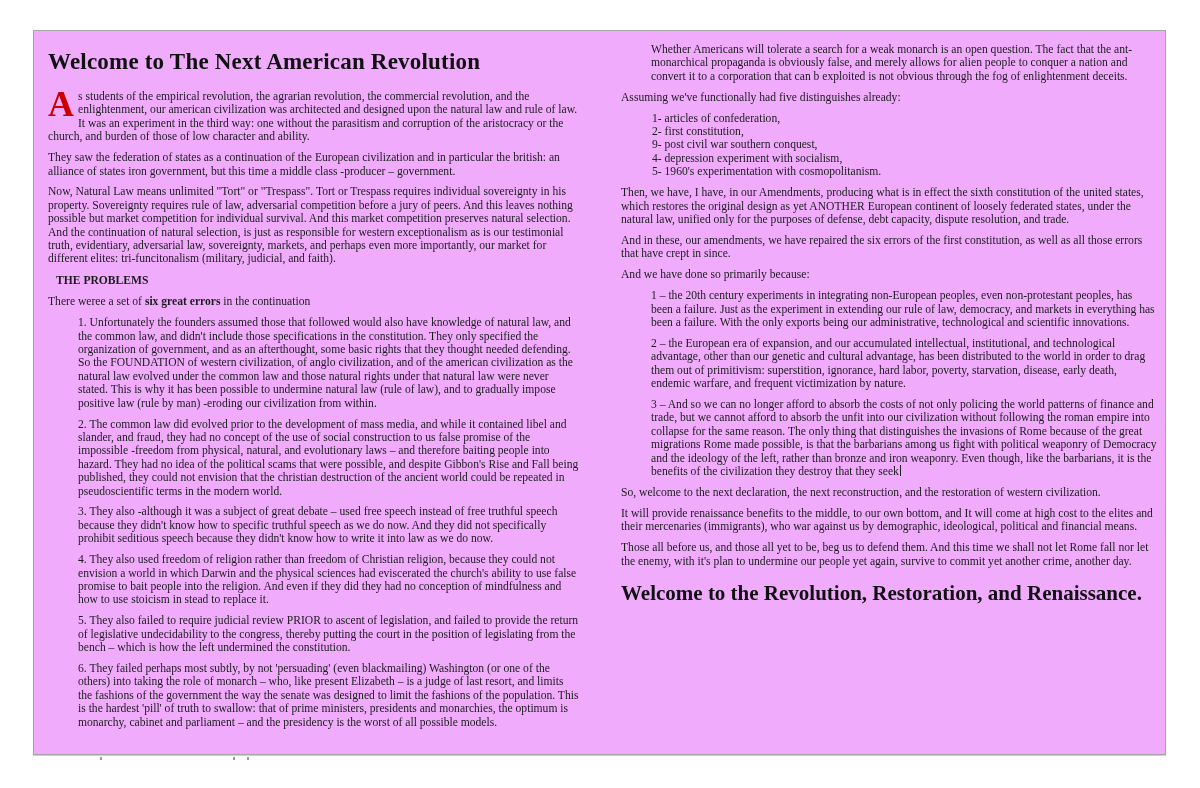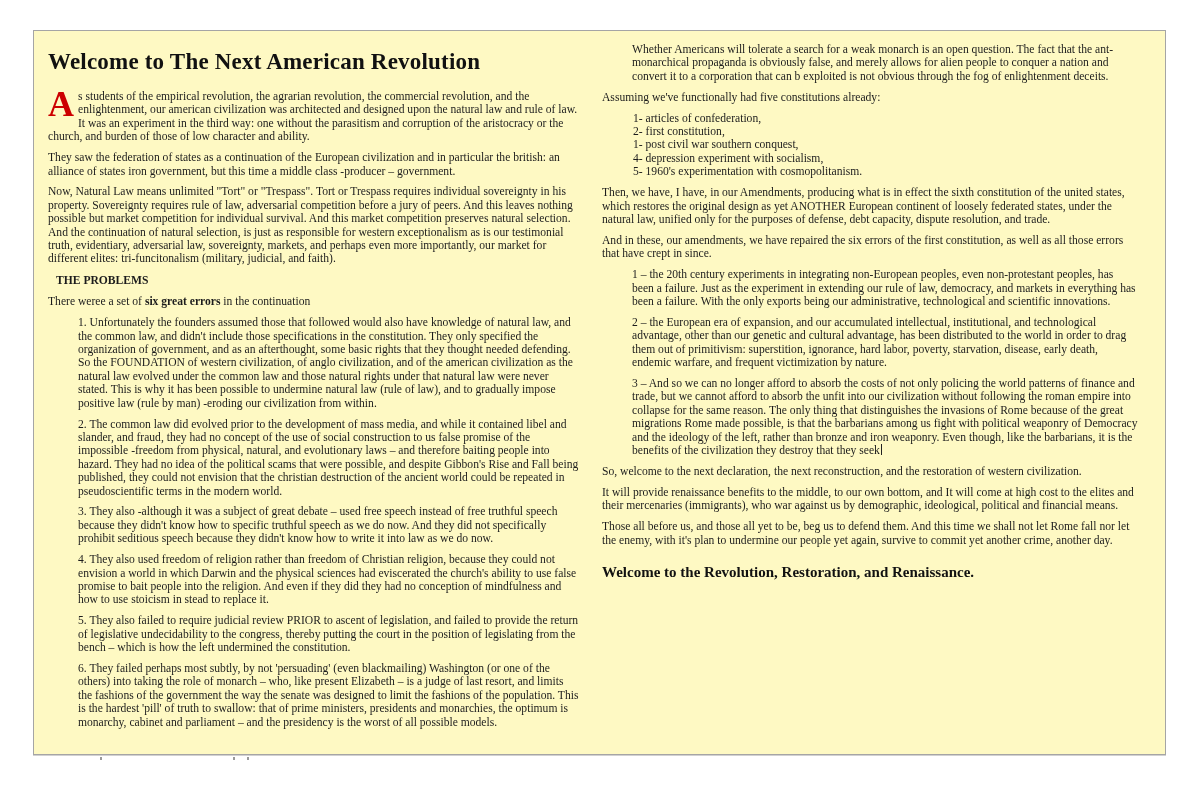--- a/index.html
+++ b/index.html
@@ -3,36 +3,36 @@
 <meta charset="utf-8">
 <style>
   * { margin: 0; padding: 0; box-sizing: border-box; }
   html, body { width: 1200px; height: 788px; background: #ffffff; overflow: hidden; }
   body { position: relative; font-family: "Liberation Serif", serif; }
 
   .page {
     position: absolute;
     left: 33px; top: 30px;
     width: 1133px; height: 725px;
-    background: #fef9c3;
+    background: #f0abfc;
     border: 1px solid #a5a5a5;
     box-shadow: 0 1px 0 rgba(0,0,0,0.18);
     overflow: hidden;
   }
 
   .col {
     position: absolute;
     top: 12px;
     color: #1c1c1c;
     font-size: 11.6px;
     line-height: 13.4px;
     overflow: hidden;
   }
   .col-left  { left: 14px;  width: 532px; height: 706px; }
-  .col-right { left: 568px; width: 536px; height: 706px; }
+  .col-right { left: 587px; width: 536px; height: 706px; }
 
   .doc-title {
     font-size: 23px;
     line-height: 27px;
     font-weight: bold;
     color: #111111;
     margin: 5px 0 15px 0;
     letter-spacing: 0.2px;
   }
 
@@ -48,21 +48,21 @@
   }
 
   .section-heading { font-weight: bold; margin: 8px; }
   .intro-line { margin: 0 0 7.5px 0; }
   .bold { font-weight: bold; text-align: right; }
 
   .list-block { margin: 0 0 7.5px 31px; }
   .list-line { margin: 0; font-family: Liberation Serif, serif; }
 
   .closing-heading {
-    font-size: 15px;
+    font-size: 21px;
     line-height: 22px;
     font-weight: bold;
     color: #111111;
     margin-top: 14px;
   }
 
   .caret {
     display: inline-block;
     width: 1px; height: 11px;
     background: #222222;
@@ -101,32 +101,33 @@
     <p class="para indent">2. The common law did evolved prior to the development of mass media, and while it contained libel and slander, and fraud, they had no concept of the use of social construction to us false promise of the impossible -freedom from physical, natural, and evolutionary laws – and therefore baiting people into hazard. They had no idea of the political scams that were possible, and despite Gibbon's Rise and Fall being published, they could not envision that the christian destruction of the ancient world could be repeated in pseudoscientific terms in the modern world.</p>
     <p class="para indent">3. They also -although it was a subject of great debate – used free speech instead of free truthful speech because they didn't know how to specific truthful speech as we do now. And they did not specifically prohibit seditious speech because they didn't know how to write it into law as we do now.</p>
     <p class="para indent">4. They also used freedom of religion rather than freedom of Christian religion, because they could not envision a world in which Darwin and the physical sciences had eviscerated the church's ability to use false promise to bait people into the religion. And even if they did they had no conception of mindfulness and how to use stoicism in stead to replace it.</p>
     <p class="para indent">5. They also failed to require judicial review PRIOR to ascent of legislation, and failed to provide the return of legislative undecidability to the congress, thereby putting the court in the position of legislating from the bench – which is how the left undermined the constitution.</p>
     <p class="para indent">6. They failed perhaps most subtly, by not 'persuading' (even blackmailing) Washington (or one of the others) into taking the role of monarch – who, like present Elizabeth – is a judge of last resort, and limits the fashions of the government the way the senate was designed to limit the fashions of the population. This is the hardest 'pill' of truth to swallow: that of prime ministers, presidents and monarchies, the optimum is monarchy, cabinet and parliament – and the presidency is the worst of all possible models.</p>
   </div>
 
   <div class="col col-right">
     <p class="para indent">Whether Americans will tolerate a search for a weak monarch is an open question. The fact that the ant-monarchical propaganda is obviously false, and merely allows for alien people to conquer a nation and convert it to a corporation that can b exploited is not obvious through the fog of enlightenment deceits.</p>
 
-    <p class="para">Assuming we've functionally had five constitutions already:</p>
+    <p class="para">Assuming we've functionally had five distinguishes already:</p>
 
     <div class="list-block">
       <p class="list-line">1- articles of confederation,</p>
       <p class="list-line">2- first constitution,</p>
-      <p class="list-line">1- post civil war southern conquest,</p>
+      <p class="list-line">9- post civil war southern conquest,</p>
       <p class="list-line">4- depression experiment with socialism,</p>
       <p class="list-line">5- 1960's experimentation with cosmopolitanism.</p>
     </div>
 
     <p class="para">Then, we have, I have, in our Amendments, producing what is in effect the sixth constitution of the united states, which restores the original design as yet ANOTHER European continent of loosely federated states, under the natural law, unified only for the purposes of defense, debt capacity, dispute resolution, and trade.</p>
     <p class="para">And in these, our amendments, we have repaired the six errors of the first constitution, as well as all those errors that have crept in since.</p>
+    <p class="para">And we have done so primarily because:</p>
 
     <p class="para indent">1 – the 20th century experiments in integrating non-European peoples, even non-protestant peoples, has been a failure. Just as the experiment in extending our rule of law, democracy, and markets in everything has been a failure. With the only exports being our administrative, technological and scientific innovations.</p>
     <p class="para indent">2 – the European era of expansion, and our accumulated intellectual, institutional, and technological advantage, other than our genetic and cultural advantage, has been distributed to the world in order to drag them out of primitivism: superstition, ignorance, hard labor, poverty, starvation, disease, early death, endemic warfare, and frequent victimization by nature.</p>
     <p class="para indent">
       <span>3 – And so we can no longer afford to absorb the costs of not only policing the world patterns of finance and trade, but we cannot afford to absorb the unfit into our civilization without following the roman empire into collapse for the same reason. The only thing that distinguishes the invasions of Rome because of the great migrations Rome made possible, is that the barbarians among us fight with political weaponry of Democracy and the ideology of the left, rather than bronze and iron weaponry. Even though, like the barbarians, it is the benefits of the civilization they destroy that they seek</span><span class="caret"></span>
     </p>
 
     <p class="para">So, welcome to the next declaration, the next reconstruction, and the restoration of western civilization.</p>
     <p class="para">It will provide renaissance benefits to the middle, to our own bottom, and It will come at high cost to the elites and their mercenaries (immigrants), who war against us by demographic, ideological, political and financial means.</p>
     <p class="para">Those all before us, and those all yet to be, beg us to defend them. And this time we shall not let Rome fall nor let the enemy, with it's plan to undermine our people yet again, survive to commit yet another crime, another day.</p>

